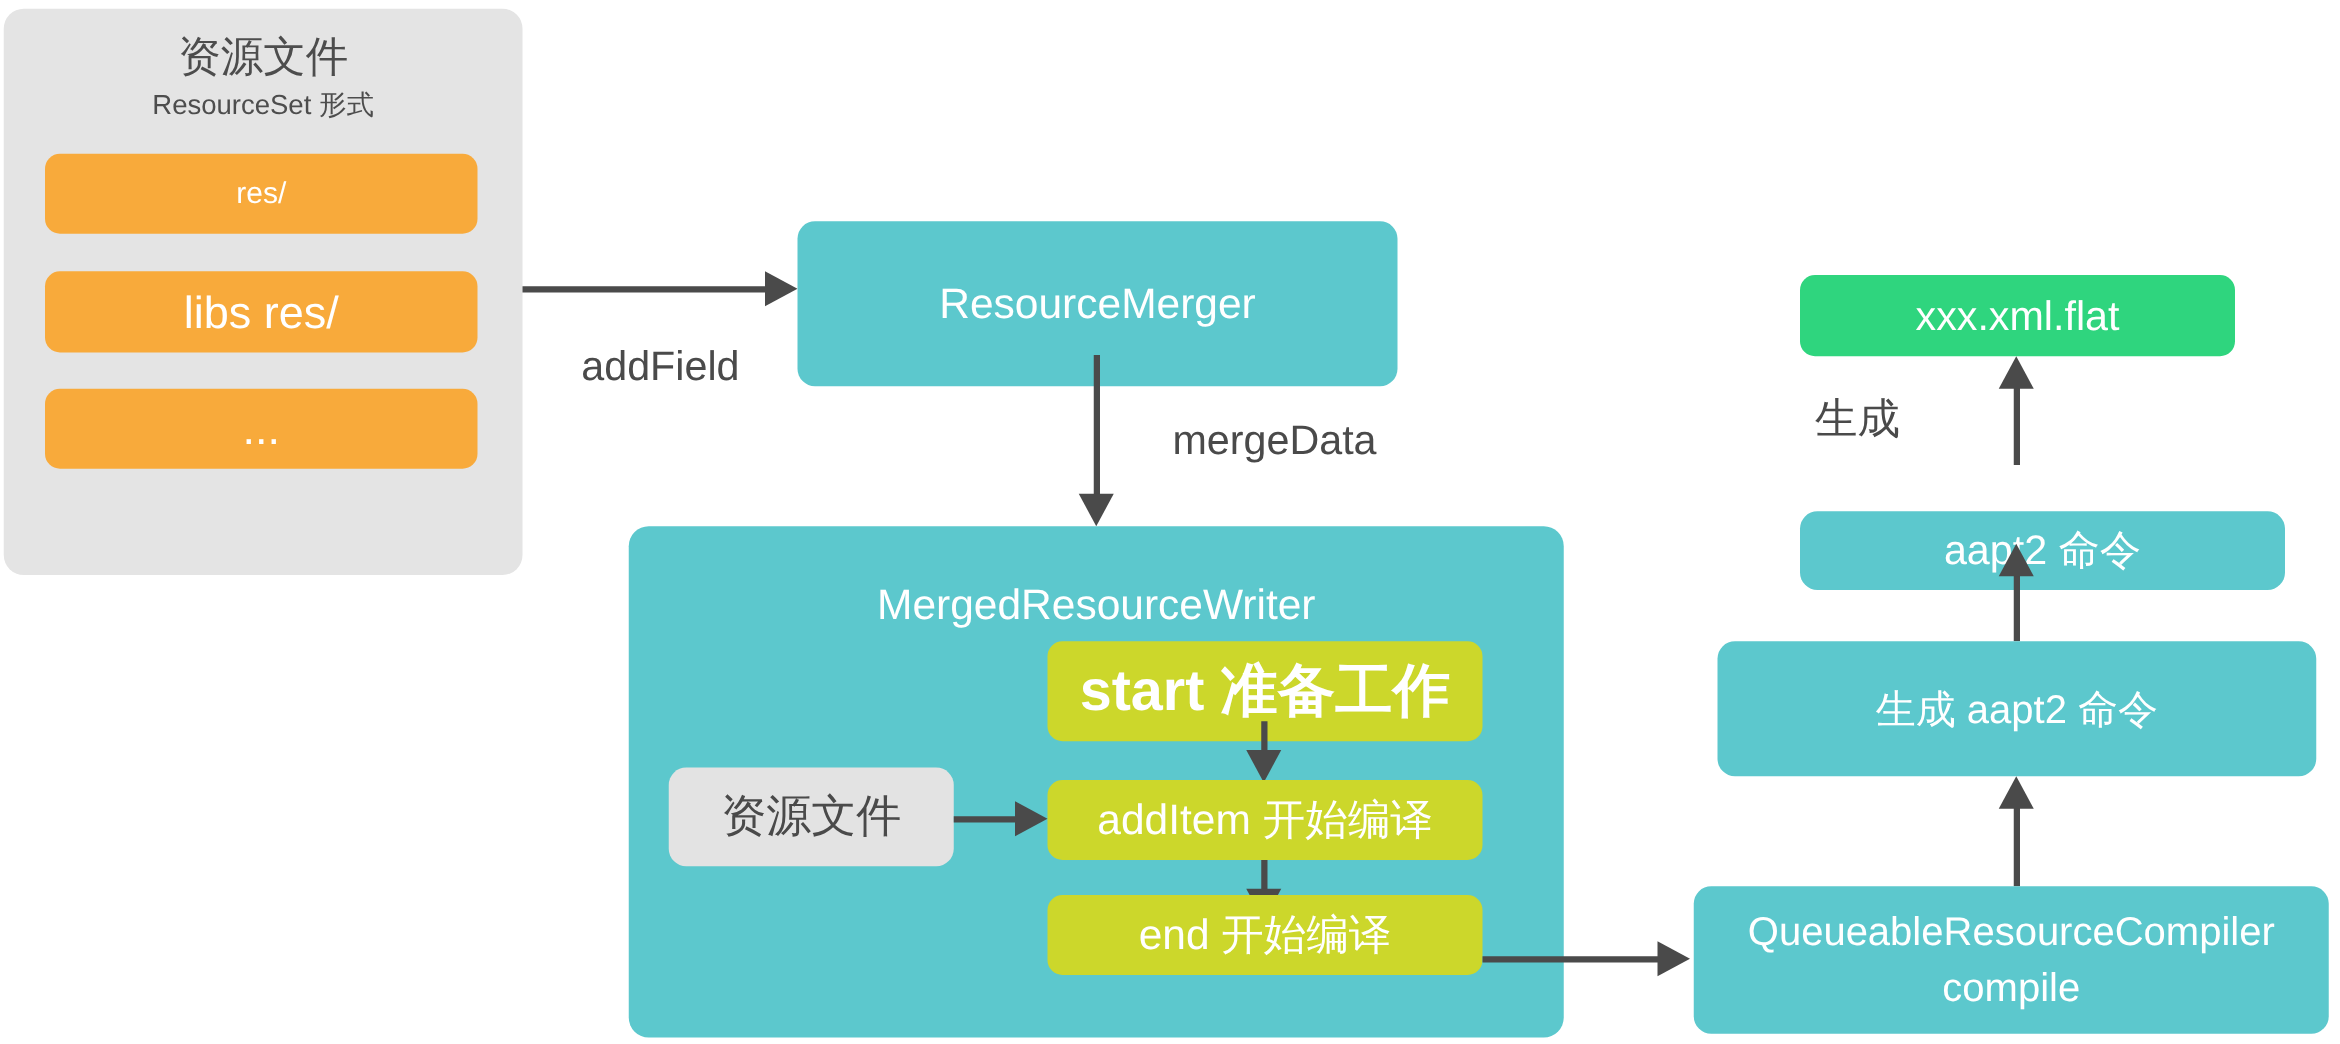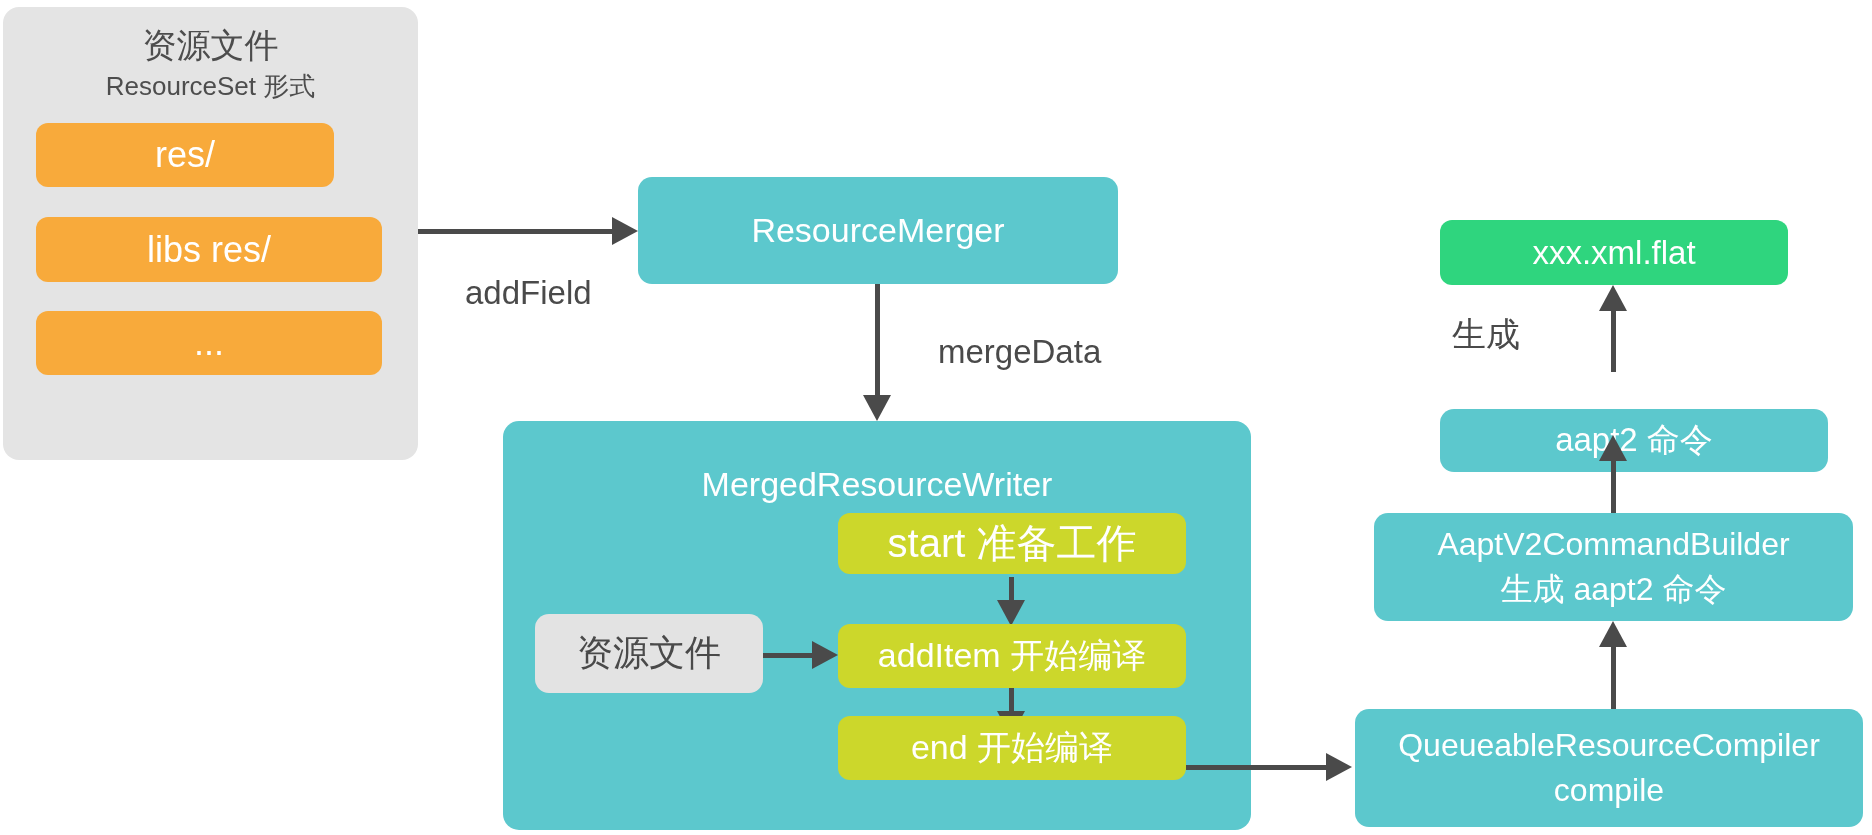--- a/index.html
+++ b/index.html
@@ -32,41 +32,41 @@
           border-bottom:26px solid var(--dark);}
   .two-line{flex-direction:column;line-height:45px;}
 </style>
 </head>
 <body>
 
 <div id="canvas" style="--teal: #5cc8cd; --yellow: #ccd72b; --orange: #f8aa3b; --green: #2fd57e; --panel: #e4e4e4; --dark: #4a4a4a;">
 
   <div class="panel" style="left:3px;top:7px;width:415px;height:453px;">
     <div class="panel-title" style="top:16px;font-size:34px;">资源文件</div>
-    <div class="panel-title" style="top:62px;font-size:26px;">ResourceSet 形式</div>
-    <div class="node orange" style="left:33px;top:116px;width:298px;height:64px;font-size:36px;">res/</div>
+    <div class="panel-title" style="top:62px;font-size:22px;">ResourceSet 形式</div>
+    <div class="node orange" style="left:33px;top:116px;width:346px;height:64px;font-size:24px;">res/</div>
     <div class="node orange" style="left:33px;top:210px;width:346px;height:65px;font-size:36px;">libs res/</div>
     <div class="node orange" style="left:33px;top:304px;width:346px;height:64px;font-size:36px;">...</div>
   </div>
 
   <div class="hline" style="left:418px;top:229px;width:196px;height:5px;"></div>
   <div class="arr arr-right" style="left:612px;top:217px;"></div>
   <div class="edge-label" style="left:465px;top:274px;">addField</div>
 
-  <div class="node teal" style="left:638px;top:177px;width:480px;height:107px;font-size:34px;">ResourceMerger</div>
+  <div class="node teal" style="left:638px;top:177px;width:480px;height:132px;font-size:34px;">ResourceMerger</div>
 
   <div class="vline" style="left:875px;top:284px;width:5px;height:112px;"></div>
   <div class="arr arr-down" style="left:863px;top:395px;"></div>
   <div class="edge-label" style="left:938px;top:333px;">mergeData</div>
 
   <div class="bigbox" style="left:503px;top:421px;width:748px;height:409px;">
     <div class="bigbox-title" style="top:32px;margin-top:12px;">MergedResourceWriter</div>
   </div>
 
-  <div class="node yellow" style="left:838px;top:513px;width:348px;height:61px;font-size:40px;">start 准备工作</div>
+  <div class="node yellow" style="left:838px;top:513px;width:348px;height:80px;font-size:46px;font-weight:bold;">start 准备工作</div>
   <div class="vline" style="left:1009px;top:577px;width:5px;height:27px;"></div>
   <div class="arr arr-down" style="left:997px;top:600px;"></div>
 
   <div class="node yellow" style="left:838px;top:624px;width:348px;height:64px;font-size:34px;">addItem 开始编译</div>
   <div class="vline" style="left:1009px;top:688px;width:5px;height:26px;"></div>
   <div class="arr arr-down" style="left:997px;top:711px;"></div>
 
   <div class="node yellow" style="left:838px;top:716px;width:348px;height:64px;font-size:34px;">end 开始编译</div>
 
   <div class="node graybox" style="left:535px;top:614px;width:228px;height:79px;font-size:36px;">资源文件</div>
@@ -81,21 +81,20 @@
   <div class="vline" style="left:1611px;top:308px;width:5px;height:64px;"></div>
   <div class="arr arr-up" style="left:1599px;top:285px;"></div>
   <div class="edge-label" style="left:1452px;top:312px;font-size:34px;">生成</div>
 
   <div class="node teal" style="left:1440px;top:372px;width:388px;height:63px;font-size:33px;margin-top:37px;">aapt2 命令</div>
 
   <div class="vline" style="left:1611px;top:458px;width:5px;height:55px;"></div>
   <div class="arr arr-up" style="left:1599px;top:435px;"></div>
 
   <div class="node teal two-line" style="left:1374px;top:513px;width:479px;height:108px;font-size:32px;">
-    <div>AaptV2CommandBuilder</div>
     <div>生成 aapt2 命令</div>
   </div>
 
   <div class="vline" style="left:1611px;top:644px;width:5px;height:65px;"></div>
   <div class="arr arr-up" style="left:1599px;top:621px;"></div>
 
   <div class="node teal two-line" style="left:1355px;top:709px;width:508px;height:118px;font-size:32px;">
     <div>QueueableResourceCompiler</div>
     <div>compile</div>
   </div>

